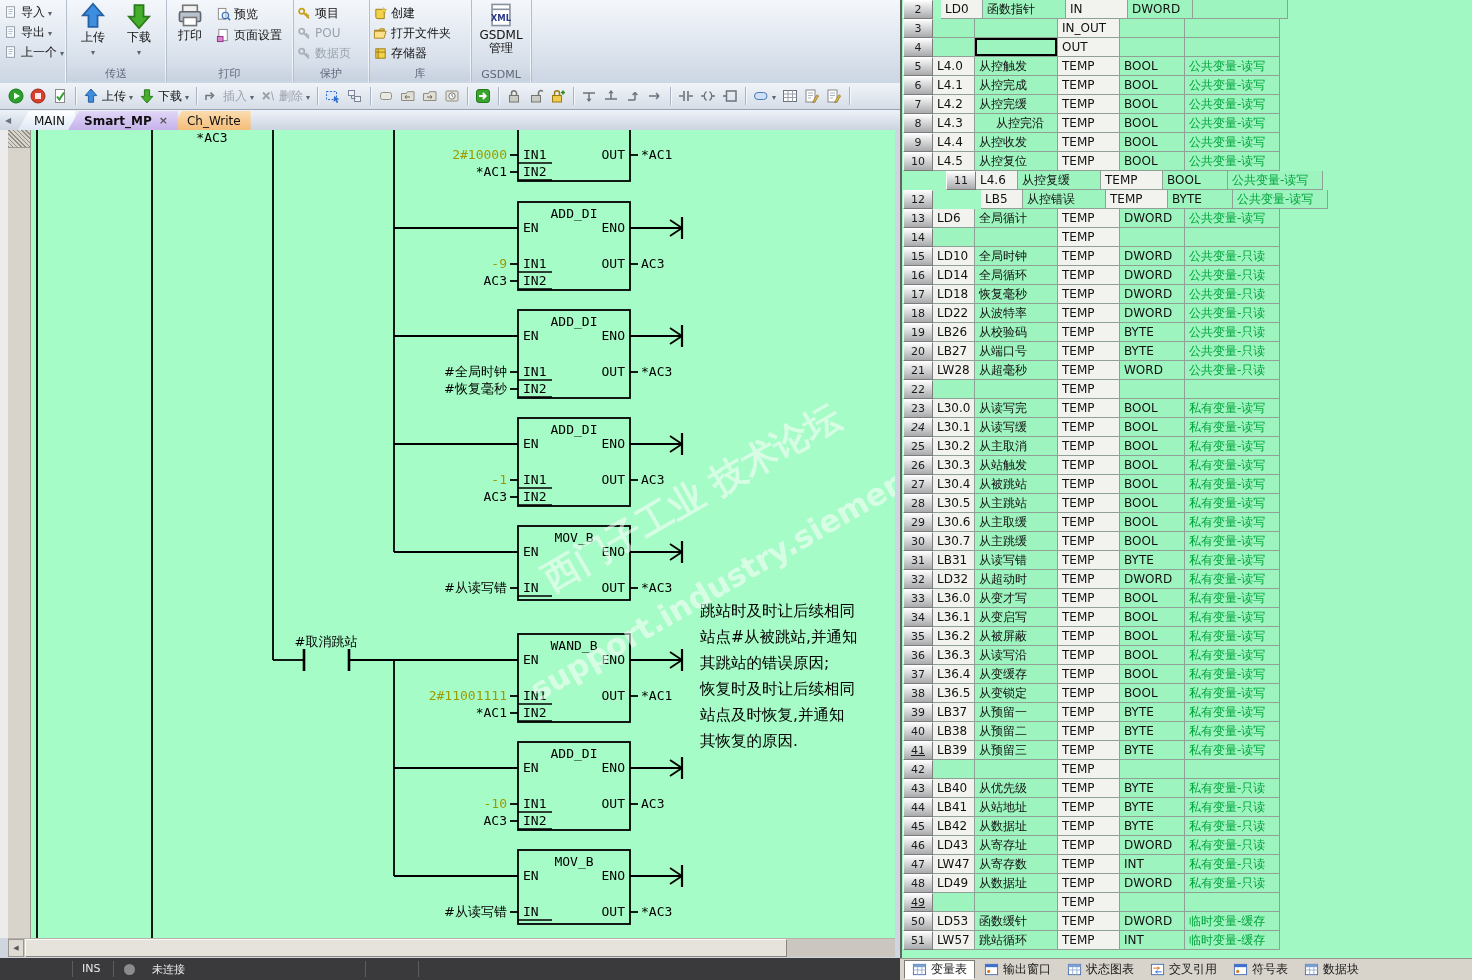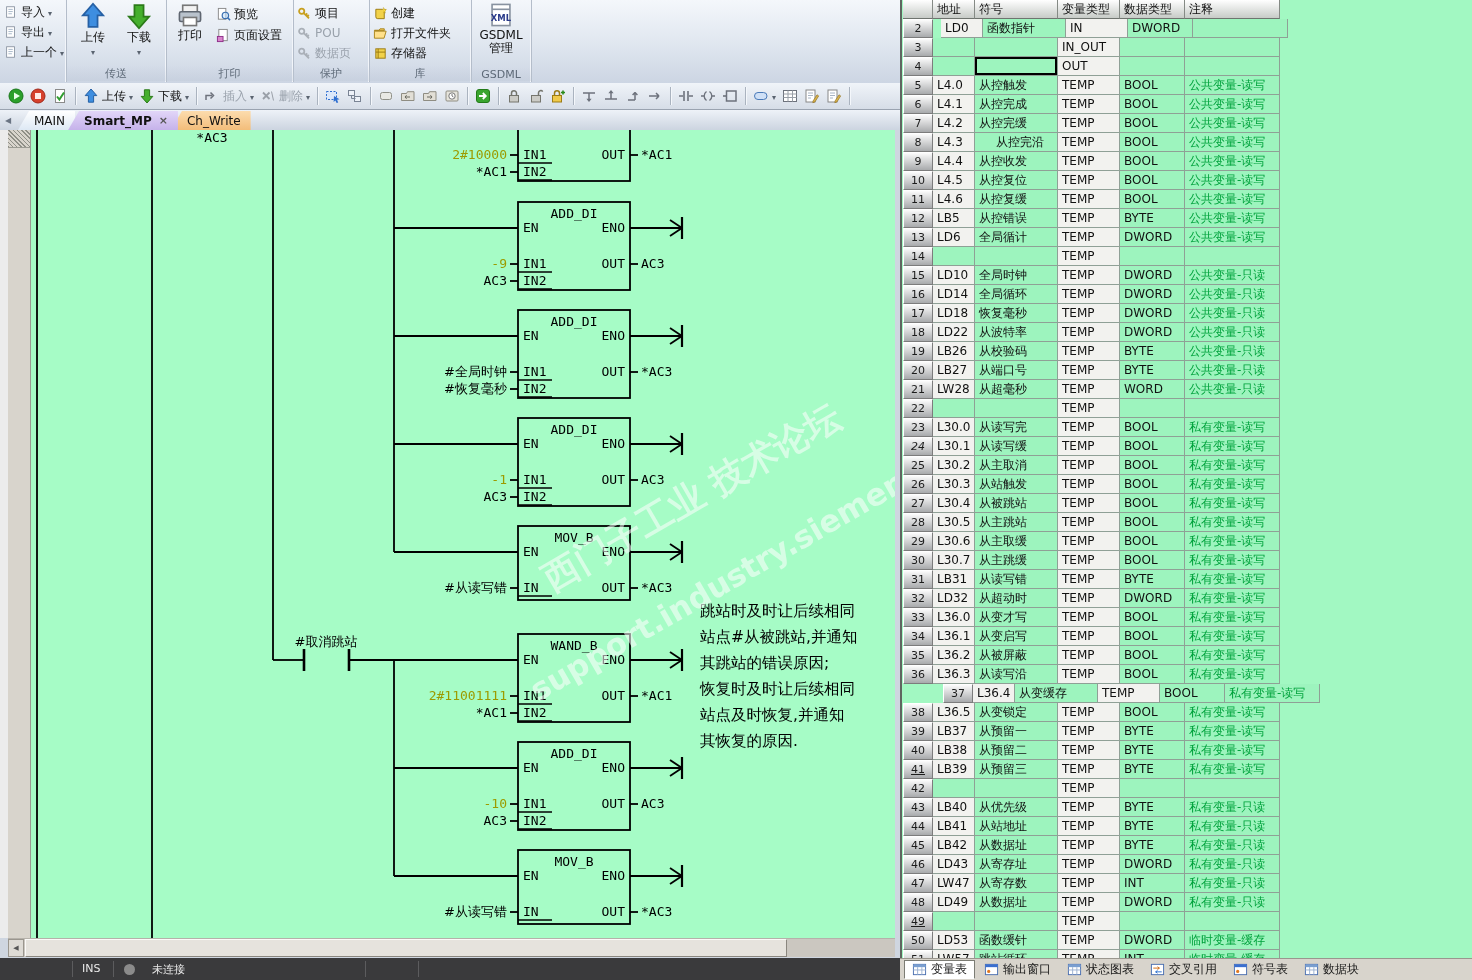--- a/index.html
+++ b/index.html
@@ -723,28 +723,20 @@
   <div class="ssep" style="left:113px"></div>
   <div id="conn-dot"></div>
   <div class="sitem" style="left:152px">未连接</div>
   <div class="ssep" style="left:365px"></div>
   <div class="ssep" style="left:418px"></div>
 </div>
 
 <div id="right-panel">
   <div id="vtable">
       <div class="vrow">
-        <div class="vc vhead" style="width: 30px; flex: 0 0 30px;"></div>
-        <div class="vc vhead" style="width: 42px; flex: 0 0 42px;">地址</div>
-        <div class="vc vhead" style="width: 83px; flex: 0 0 83px;">符号</div>
-        <div class="vc vhead" style="width: 62px; flex: 0 0 62px;">变量类型</div>
-        <div class="vc vhead" style="width: 65px; flex: 0 0 65px;">数据类型</div>
-        <div class="vc vhead" style="width: 95px; flex: 0 0 95px;">注释</div>
-      </div>
-      <div class="vrow">
         <div class="vc vnum" style="width: 30px; flex: 0 0 30px;">2</div>
         <div class="vc cg" style="width: 42px; flex: 0 0 42px; margin-left: 8px;">LD0</div>
         <div class="vc cgr" style="width: 83px; flex: 0 0 83px;">函数指针</div>
         <div class="vc cg" style="width: 62px; flex: 0 0 62px;">IN</div>
         <div class="vc cgr" style="width: 65px; flex: 0 0 65px;">DWORD</div>
         <div class="vc cgr cm" style="width: 95px; flex: 0 0 95px;"></div>
       </div>
       <div class="vrow">
         <div class="vc vnum" style="width: 30px; flex: 0 0 30px;">3</div>
         <div class="vc cgr" style="width: 42px; flex: 0 0 42px;"></div>
@@ -803,30 +795,30 @@
       </div>
       <div class="vrow">
         <div class="vc vnum" style="width: 30px; flex: 0 0 30px;">10</div>
         <div class="vc cg" style="width: 42px; flex: 0 0 42px;">L4.5</div>
         <div class="vc cgr" style="width: 83px; flex: 0 0 83px;">从控复位</div>
         <div class="vc cg" style="width: 62px; flex: 0 0 62px;">TEMP</div>
         <div class="vc cgr" style="width: 65px; flex: 0 0 65px;">BOOL</div>
         <div class="vc cgr cm" style="width: 95px; flex: 0 0 95px;">公共变量-读写</div>
       </div>
       <div class="vrow">
-        <div class="vc vnum" style="width: 30px; flex: 0 0 30px;">11</div>
+        <div class="vc vnum" style="width: 30px; flex: 0 0 30px; margin-left: 43px;">11</div>
         <div class="vc cg" style="width: 42px; flex: 0 0 42px;">L4.6</div>
         <div class="vc cgr" style="width: 83px; flex: 0 0 83px;">从控复缓</div>
         <div class="vc cg" style="width: 62px; flex: 0 0 62px;">TEMP</div>
         <div class="vc cgr" style="width: 65px; flex: 0 0 65px;">BOOL</div>
         <div class="vc cgr cm" style="width: 95px; flex: 0 0 95px;">公共变量-读写</div>
       </div>
       <div class="vrow">
         <div class="vc vnum" style="width: 30px; flex: 0 0 30px;">12</div>
-        <div class="vc cg" style="width: 42px; flex: 0 0 42px;">LB5</div>
+        <div class="vc cg" style="width: 42px; flex: 0 0 42px; margin-left: 48px;">LB5</div>
         <div class="vc cgr" style="width: 83px; flex: 0 0 83px;">从控错误</div>
         <div class="vc cg" style="width: 62px; flex: 0 0 62px;">TEMP</div>
         <div class="vc cgr" style="width: 65px; flex: 0 0 65px;">BYTE</div>
         <div class="vc cgr cm" style="width: 95px; flex: 0 0 95px;">公共变量-读写</div>
       </div>
       <div class="vrow">
         <div class="vc vnum" style="width: 30px; flex: 0 0 30px;">13</div>
         <div class="vc cg" style="width: 42px; flex: 0 0 42px;">LD6</div>
         <div class="vc cgr" style="width: 83px; flex: 0 0 83px;">全局循计</div>
         <div class="vc cg" style="width: 62px; flex: 0 0 62px;">TEMP</div>
@@ -1011,21 +1003,21 @@
       </div>
       <div class="vrow">
         <div class="vc vnum" style="width: 30px; flex: 0 0 30px;">36</div>
         <div class="vc cg" style="width: 42px; flex: 0 0 42px;">L36.3</div>
         <div class="vc cgr" style="width: 83px; flex: 0 0 83px;">从读写沿</div>
         <div class="vc cg" style="width: 62px; flex: 0 0 62px;">TEMP</div>
         <div class="vc cgr" style="width: 65px; flex: 0 0 65px;">BOOL</div>
         <div class="vc cgr cm" style="width: 95px; flex: 0 0 95px;">私有变量-读写</div>
       </div>
       <div class="vrow">
-        <div class="vc vnum" style="width: 30px; flex: 0 0 30px; margin-left: 40px;">37</div>
+        <div class="vc vnum" style="width: 30px; flex: 0 0 30px;">37</div>
         <div class="vc cg" style="width: 42px; flex: 0 0 42px;">L36.4</div>
         <div class="vc cgr" style="width: 83px; flex: 0 0 83px;">从变缓存</div>
         <div class="vc cg" style="width: 62px; flex: 0 0 62px;">TEMP</div>
         <div class="vc cgr" style="width: 65px; flex: 0 0 65px;">BOOL</div>
         <div class="vc cgr cm" style="width: 95px; flex: 0 0 95px;">私有变量-读写</div>
       </div>
       <div class="vrow">
         <div class="vc vnum" style="width: 30px; flex: 0 0 30px;">38</div>
         <div class="vc cg" style="width: 42px; flex: 0 0 42px;">L36.5</div>
         <div class="vc cgr" style="width: 83px; flex: 0 0 83px;">从变锁定</div>

